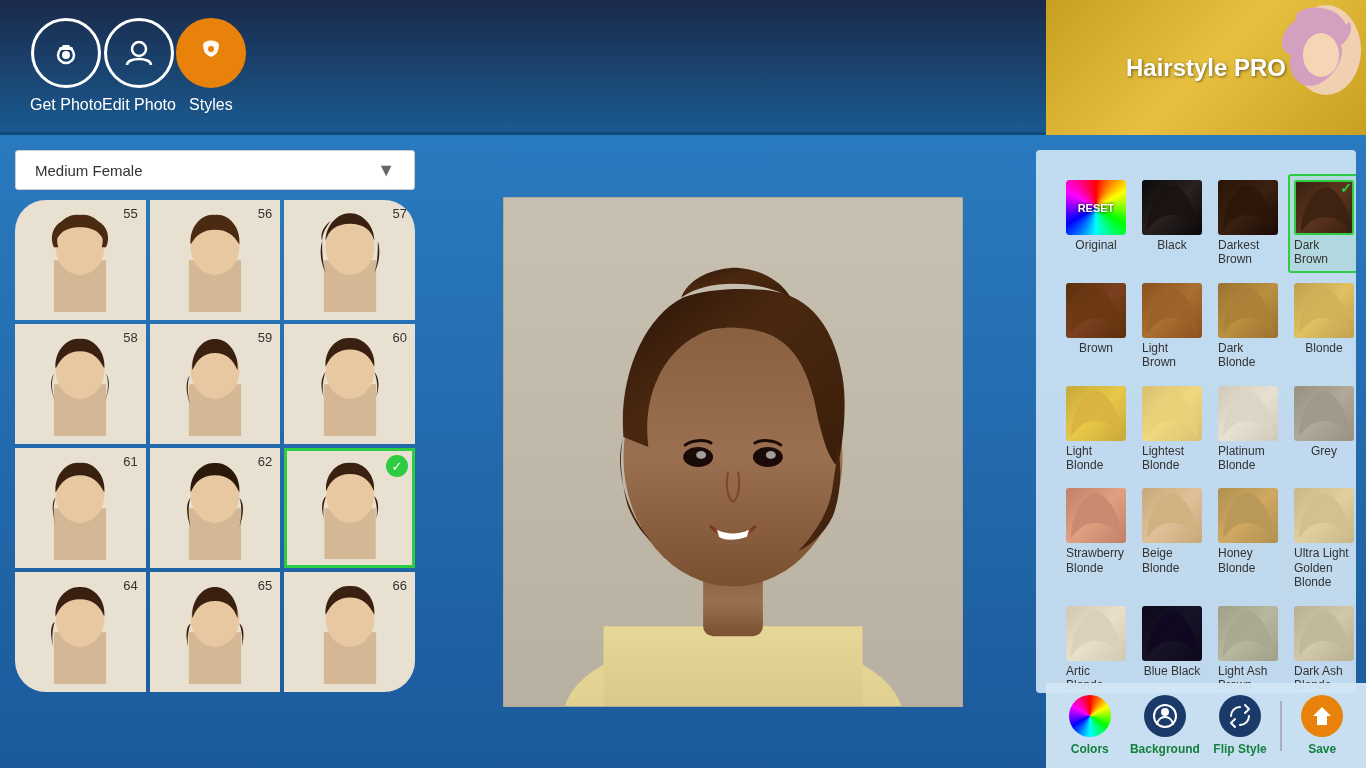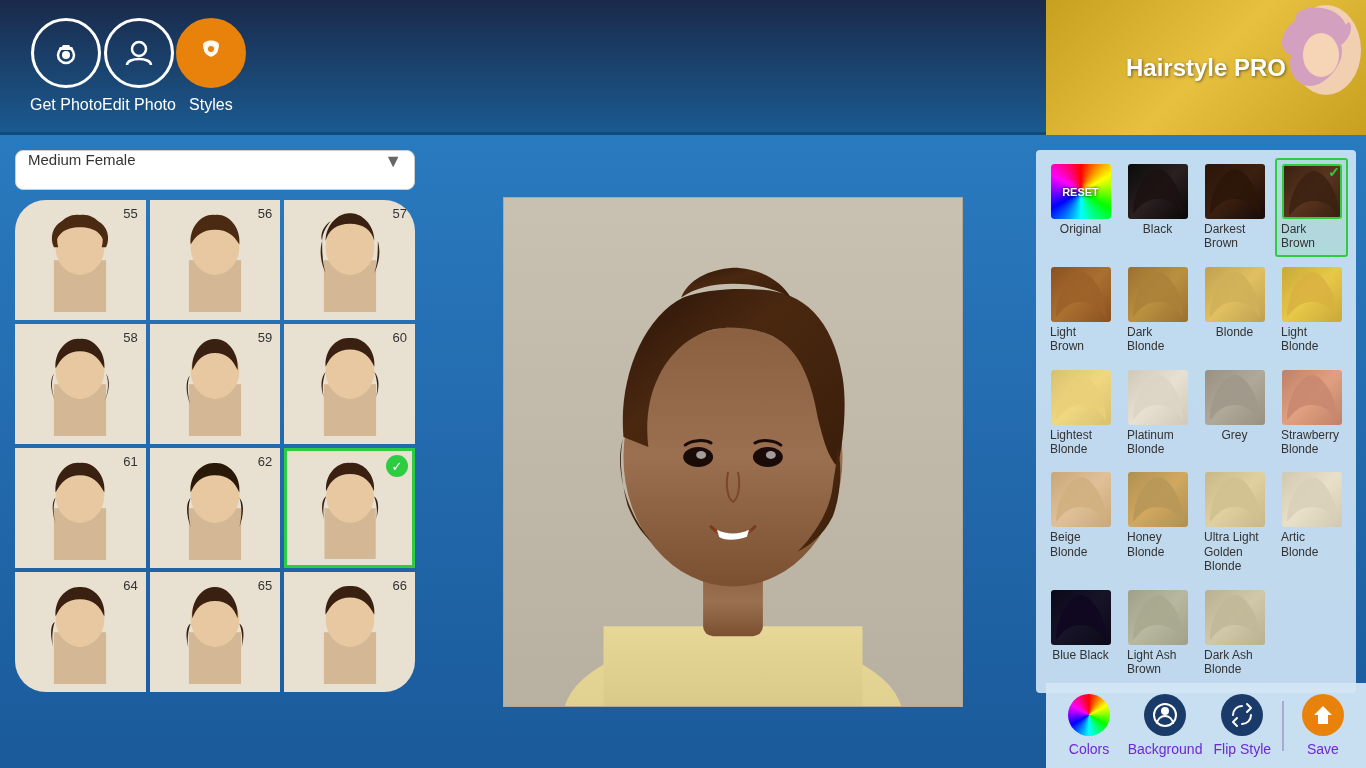--- a/index.html
+++ b/index.html
@@ -94,24 +94,25 @@
       display: flex;
       flex-direction: column;
       gap: 10px;
     }
 
     .style-dropdown {
       width: 100%;
       height: 40px;
       background: white;
       border: 1px solid #ccc;
-      border-radius: 8px;
-      display: flex;
+      border-radius: 3px;
+      display: flex;
+      align-items: center;
       justify-content: space-between;
-      padding: 0 12px;
+      padding: 0 19px;
       cursor: pointer;
       font-size: 15px;
       color: #333;
     }
     .dropdown-arrow {
       color: #666;
       font-size: 18px;
     }
 
     .styles-grid {
@@ -188,21 +189,21 @@
     }
 
     
     .right-panel {
       width: 320px;
       height: calc(100% - 90px);
       margin: 15px 15px 0 0;
       background: rgba(210, 230, 245, 0.9);
       border-radius: 4px;
       overflow-y: auto;
-      padding: 8px;
+      padding: 24px;
     }
 
     .color-grid {
       display: grid;
       grid-template-columns: repeat(4, 1fr);
       gap: 4px;
     }
     .color-item {
       display: flex;
       flex-direction: column;
@@ -292,23 +293,23 @@
       display: flex;
       align-items: center;
       justify-content: center;
       color: white;
       font-size: 22px;
     }
     .toolbar-icon.orange {
       background: #e8820a;
     }
     .toolbar-btn-label {
-      font-size: 14px;
-      color: #6d28d9;
-      font-weight: 400;
+      font-size: 12px;
+      color: #15803d;
+      font-weight: 700;
     }
 
     
     .swatch-dark-brown { background: linear-gradient(135deg, #3a2010 0%, #5a3520 50%, #3a2010 100%); }
     .swatch-black { background: linear-gradient(135deg, #0a0a0a 0%, #2a2020 50%, #0a0808 100%); }
     .swatch-darkest-brown { background: linear-gradient(135deg, #2a1508 0%, #3a2010 50%, #1a0a05 100%); }
     .swatch-brown { background: linear-gradient(135deg, #5a2f0a 0%, #7a4020 50%, #5a2f0a 100%); }
     .swatch-light-brown { background: linear-gradient(135deg, #8a5020 0%, #aa7030 50%, #8a5020 100%); }
     .swatch-dark-blonde { background: linear-gradient(135deg, #9a7030 0%, #ba9040 50%, #9a7030 100%); }
     .swatch-blonde { background: linear-gradient(135deg, #c0a050 0%, #e0c060 50%, #c0a050 100%); }
@@ -635,20 +636,28 @@
 
         <div class="color-item selected">
           <div class="color-swatch swatch-dark-brown" style="border:2px solid #2ecc40;">
             <svg width="60" height="55" viewBox="0 0 60 55">
                 <path d="M5 50 C5 25 20 5 30 5 C40 5 55 25 55 50 C50 45 45 35 30 35 C15 35 10 45 5 50Z" fill="#3a2010" opacity="0.8"></path>
               </svg>
           </div>
           <span class="color-label">Dark Brown</span>
         </div>
 
+        <div class="color-item">
+          <div class="color-swatch swatch-brown">
+            <svg width="60" height="55" viewBox="0 0 60 55">
+                <path d="M5 50 C5 25 20 5 30 5 C40 5 55 25 55 50 C50 45 45 35 30 35 C15 35 10 45 5 50Z" fill="#6a3810" opacity="0.8"></path>
+              </svg>
+          </div>
+          <span class="color-label">Brown</span>
+        </div>
 
         <div class="color-item">
           <div class="color-swatch swatch-light-brown">
             <svg width="60" height="55" viewBox="0 0 60 55">
                 <path d="M5 50 C5 25 20 5 30 5 C40 5 55 25 55 50 C50 45 45 35 30 35 C15 35 10 45 5 50Z" fill="#9a6028" opacity="0.8"></path>
               </svg>
           </div>
           <span class="color-label">Light Brown</span>
         </div>
 

